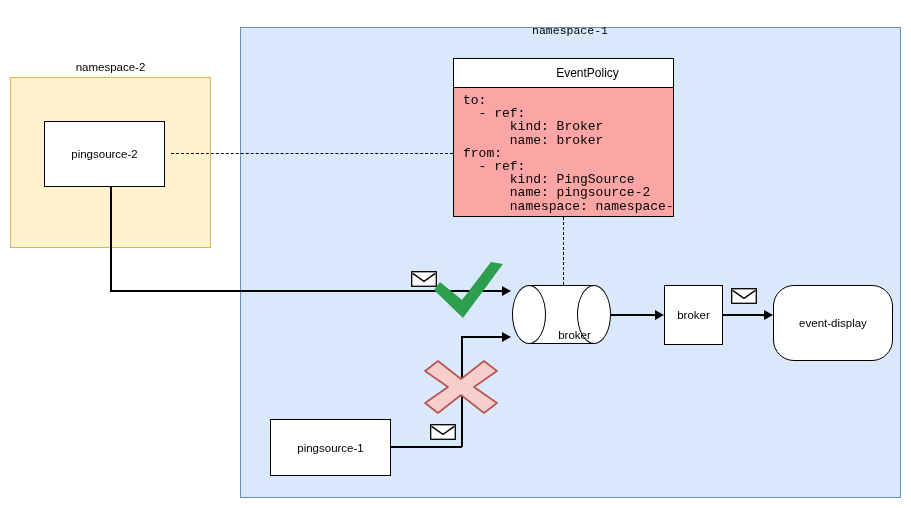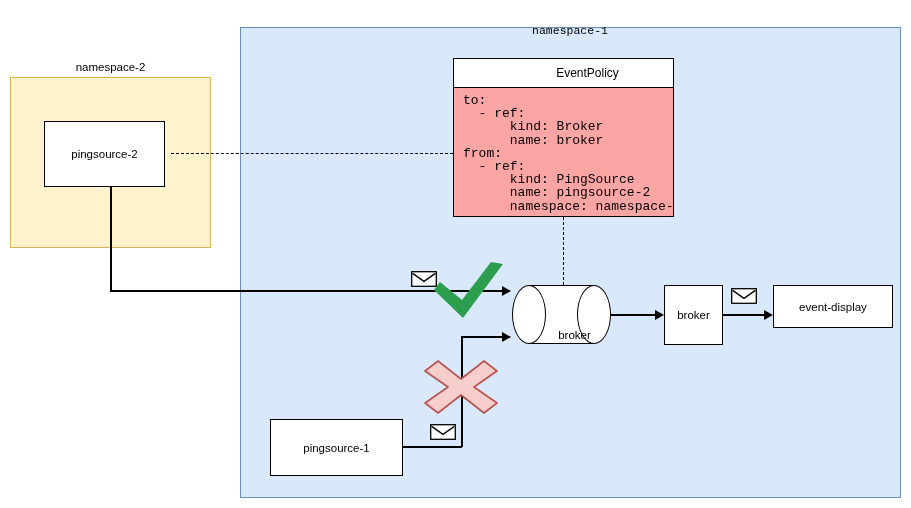--- a/index.html
+++ b/index.html
@@ -52,23 +52,23 @@
     background: #ffffff;
     border: 1.4px solid #000000;
     display: flex;
     align-items: center;
     justify-content: center;
     font-size: 11.5px;
     color: #000000;
     white-space: nowrap;
   }
   .node-pingsource2 { left: 44px;  top: 121px; width: 121px; height: 66px; }
-  .node-pingsource1 { left: 270px; top: 419px; width: 133px; height: 57px; text-align: center; }
+  .node-pingsource1 { left: 270px; top: 419px; width: 121px; height: 57px; text-align: center; }
   .node-trigger     { left: 664px; top: 285px; width: 59px;  height: 60px; }
-  .node-eventdisp   { left: 773px; top: 285px; width: 120px; height: 43px; }
+  .node-eventdisp   { left: 773px; top: 285px; width: 120px; height: 76px; border-radius: 21px; }
 
   
   .ep-card {
     position: absolute;
     left: 453px; top: 58px;
     width: 221px; height: 159px;
     box-sizing: border-box;
   }
   .ep-header {
     box-sizing: border-box;

